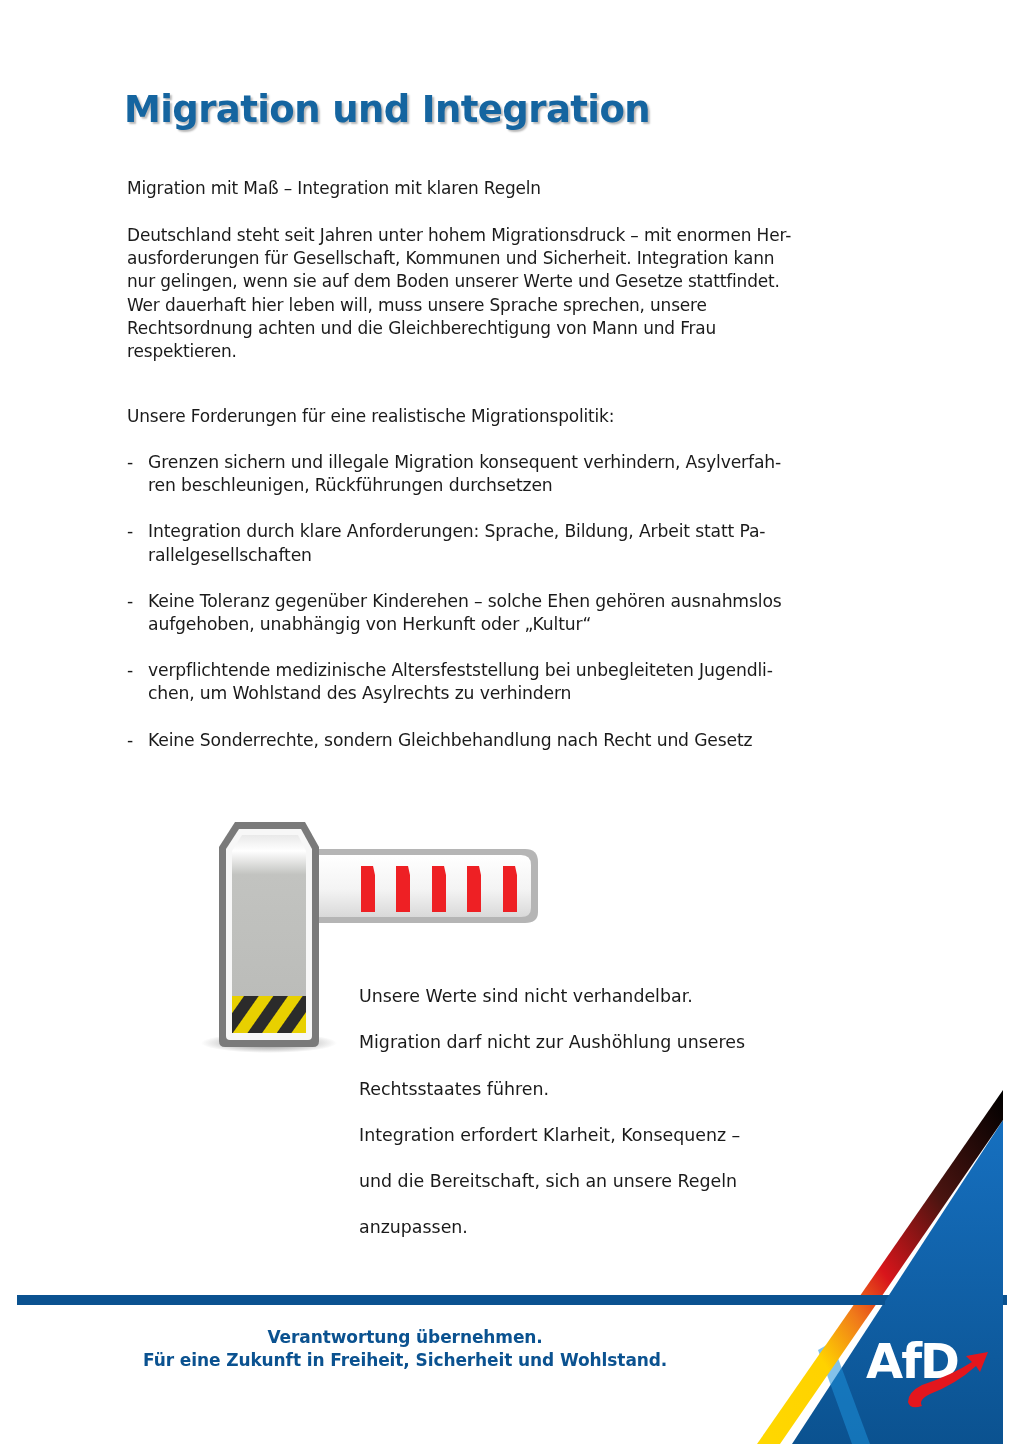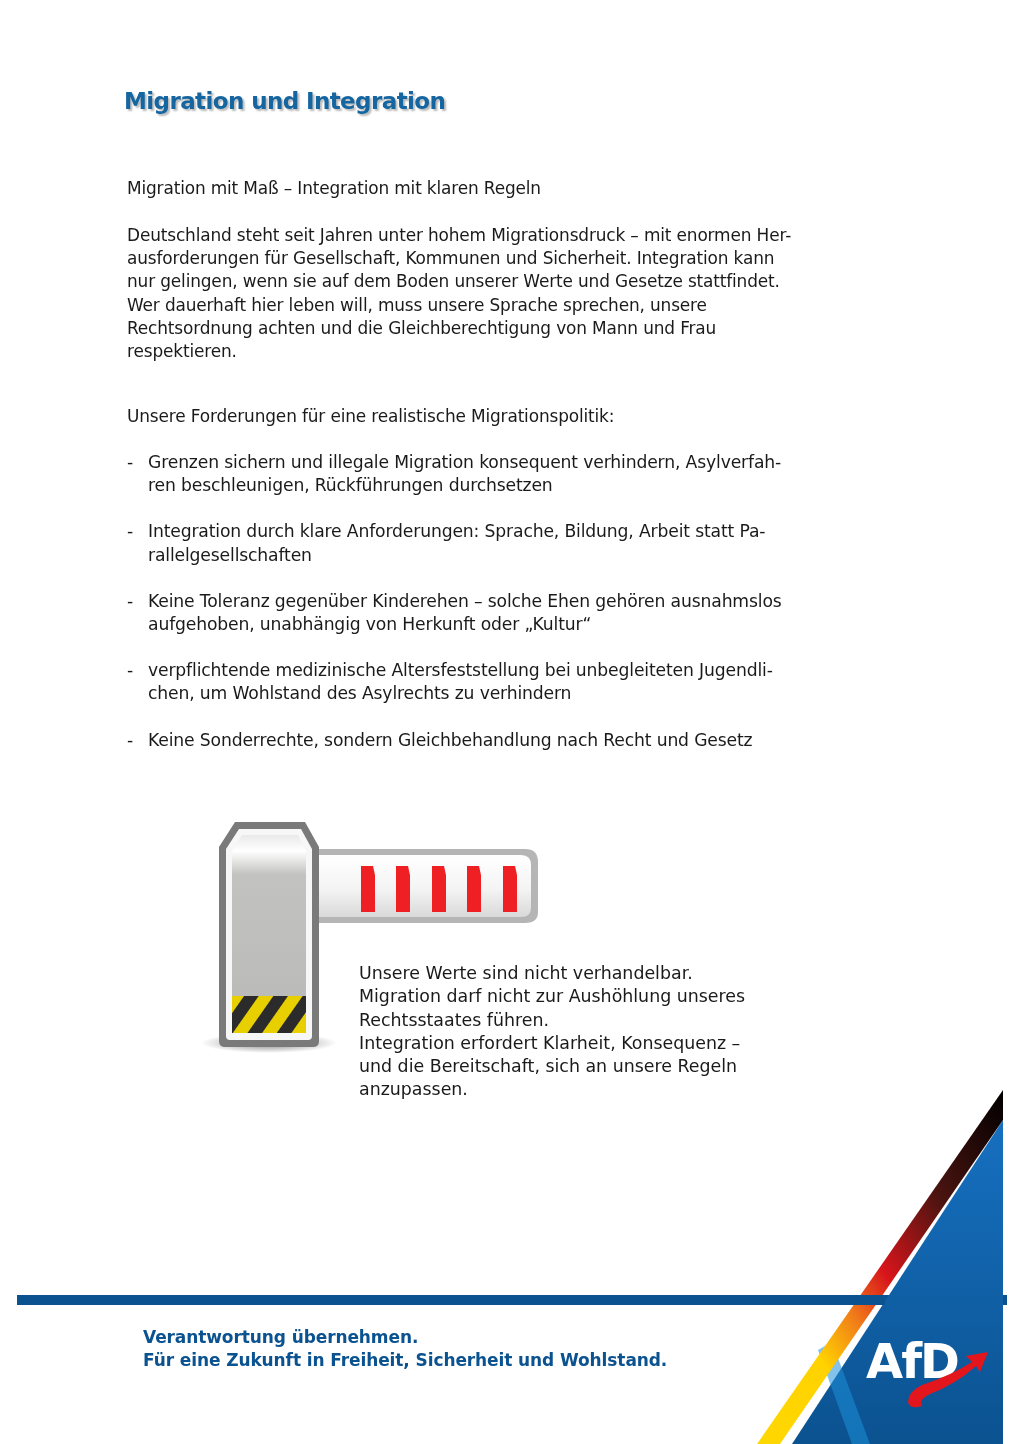--- a/index.html
+++ b/index.html
@@ -5,21 +5,21 @@
   html, body { margin: 0; padding: 0; }
   body {
     width: 1020px; height: 1444px; position: relative; overflow: hidden;
     background: #ffffff;
     font-family: "DejaVu Sans", sans-serif;
     color: #1a1a1a;
   }
   .title {
     position: absolute; left: 124px; top: 88px;
     font-family: "DejaVu Sans", sans-serif; font-weight: bold;
-    font-size: 23px; letter-spacing: -0.6px;
+    font-size: 37px; letter-spacing: -0.6px;
     color: #1565a0;
     text-shadow: 2px 2px 2px rgba(0,0,0,0.28);
     margin: 0;
   }
   .body-text {
     position: absolute; left: 127px; width: 800px;
     font-size: 17.2px; line-height: 23.2px; margin: 0;
     font-family: "DejaVu Sans", sans-serif; letter-spacing: -0.15px;
     transform: scaleX(0.985); transform-origin: left top;
   }
@@ -34,33 +34,33 @@
   }
   .demand-item .dash { position: absolute; left: 0; top: 0; }
   .demand-item .line { display: block; white-space: nowrap; }
 
   .barrier { position: absolute; left: 195px; top: 815px; width: 360px; height: 250px; }
 
   .quote {
     position: absolute; left: 359px; top: 962px; width: 460px;
     font-size: 17.4px; line-height: 23.3px; margin: 0;
   }
-  .quote .line { display: block; white-space: nowrap; }
+  .quote .line { display: block; white-space: nowrap; margin-top: 23px; }
 
   .footer-bar {
     position: absolute; left: 17px; top: 1295px; width: 990px; height: 10px;
     background: #0b5290;
   }
   .slogan {
     position: absolute; left: 143px; top: 1326px; margin: 0;
     font-family: "DejaVu Sans", sans-serif; font-weight: bold;
     font-size: 17px; line-height: 23.4px; color: #0b5290;
     letter-spacing: -0.1px;
   }
-  .slogan .line { display: block; white-space: nowrap; }
+  .slogan .line { display: block; white-space: nowrap; text-align: center; }
   .logo-corner { position: absolute; left: 740px; top: 1080px; width: 280px; height: 364px; }
 </style>
 </head>
 <body>
 
 <h1 class="title">Migration und Integration</h1>
 
 <p class="body-text subtitle">Migration mit Maß – Integration mit klaren Regeln</p>
 
 <p class="body-text intro">

